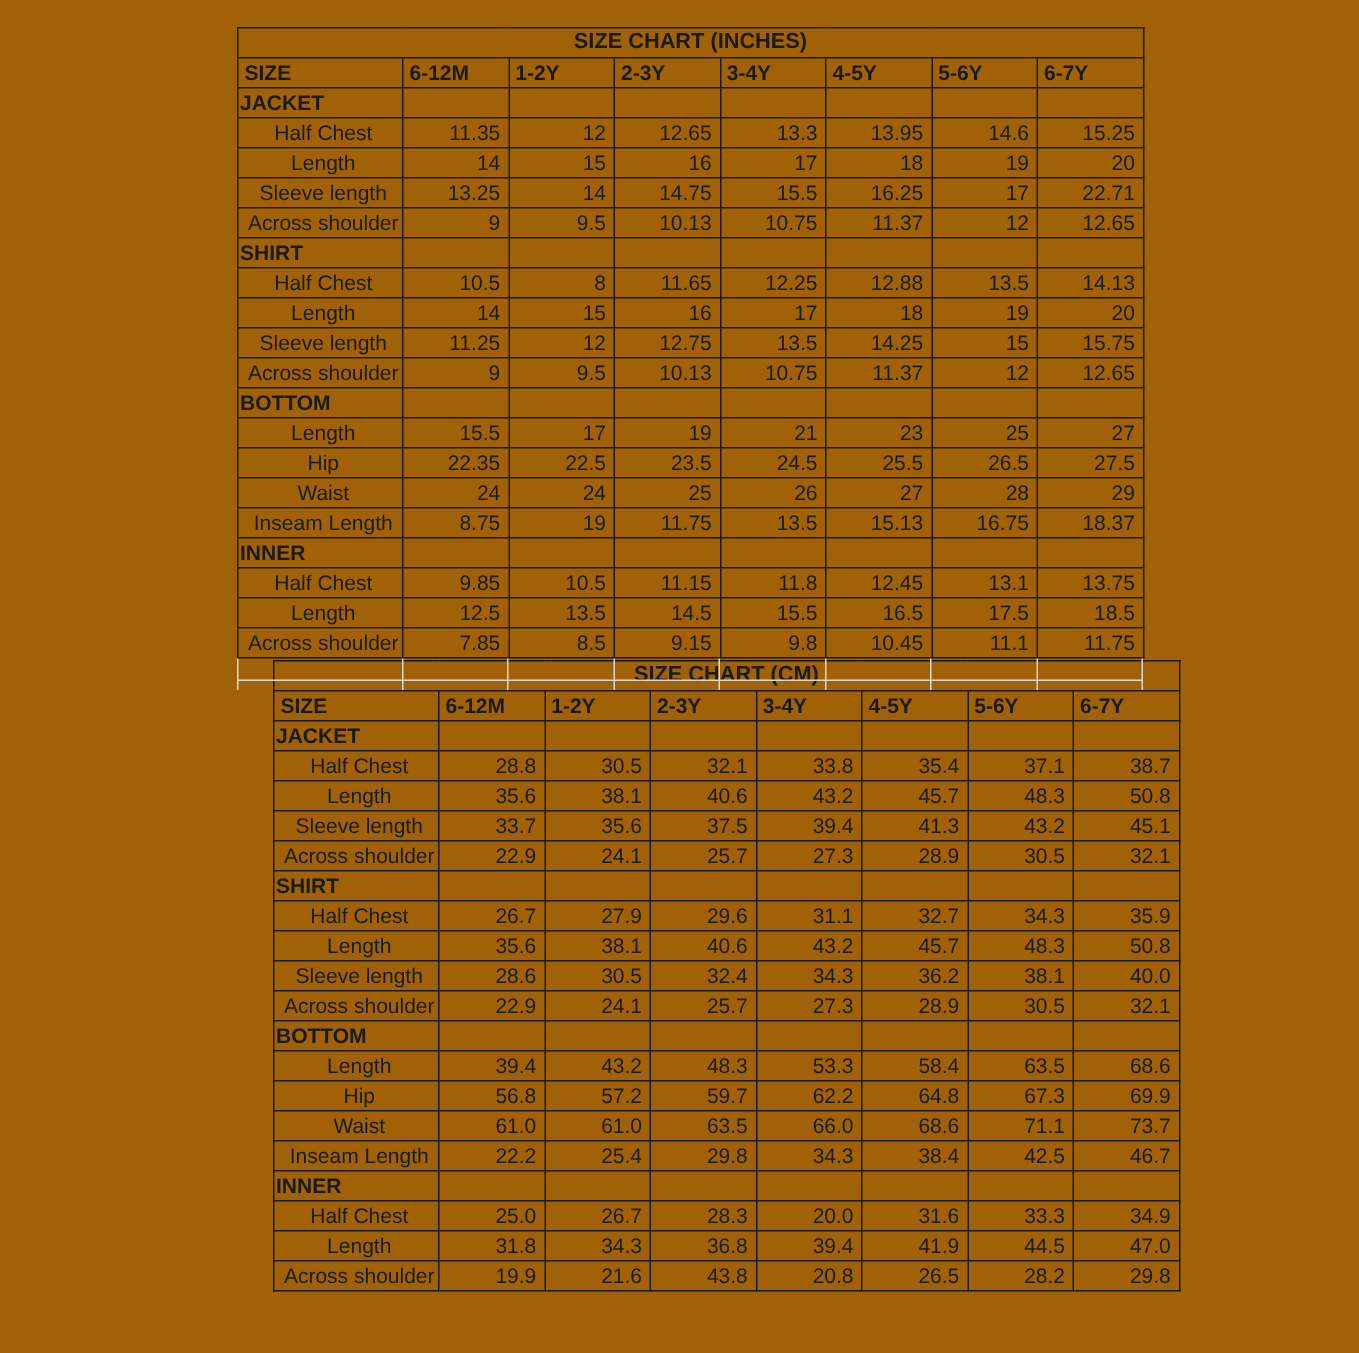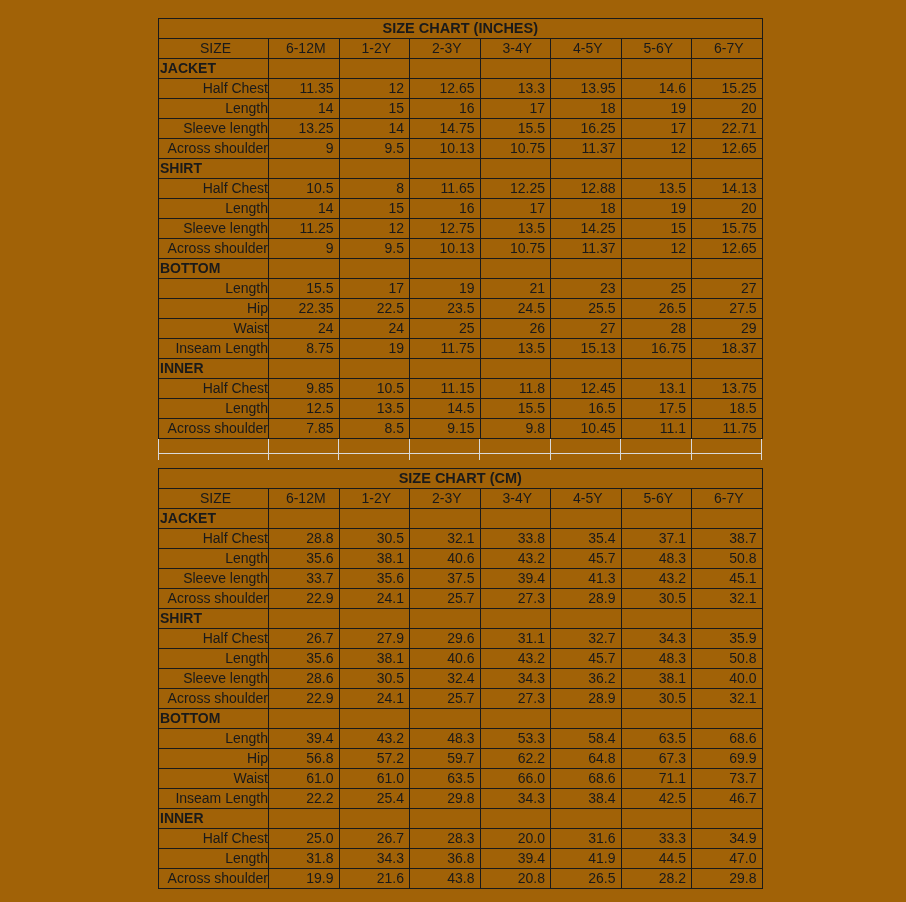--- a/index.html
+++ b/index.html
@@ -23,52 +23,52 @@
 
   table.size-table {
     position: absolute;
     left: 158px;
     border-collapse: collapse;
     table-layout: fixed;
     width: 604px;
     font-size: 14px;
   }
   table.size-table.t0 { top: 18px; }
-  table.size-table.t1 { top: 468px; }
+  table.size-table.t1 { top: 440px; margin-left: 24px; }
 
   .size-table col.col-label { width: 110px; }
   .size-table col.col-data  { width: 70.5px; }
 
   .size-table td, .size-table th {
     border: 1px solid #1a1a1a;
     height: 19px;
     line-height: 19px;
     padding: 0;
     overflow: hidden;
     white-space: nowrap;
     vertical-align: middle;
   }
   .size-table .title-cell {
     font-weight: bold;
     text-align: center;
     font-size: 14.5px;
   }
   .size-table th {
-    font-weight: normal;
-    text-align: center;
+    font-weight: bold;
+    text-align: left;
     padding-left: 4px;
     font-size: 14px;
   }
   .size-table .section-cell {
     font-weight: bold;
     text-align: left;
     padding-left: 1px;
   }
   .size-table .label-cell {
-    text-align: right;
+    text-align: center;
     padding-left: 4px;
   }
   .size-table .num-cell {
     text-align: right;
     padding-right: 5px;
   }
 
   
   .gap-grid {
     position: absolute;

